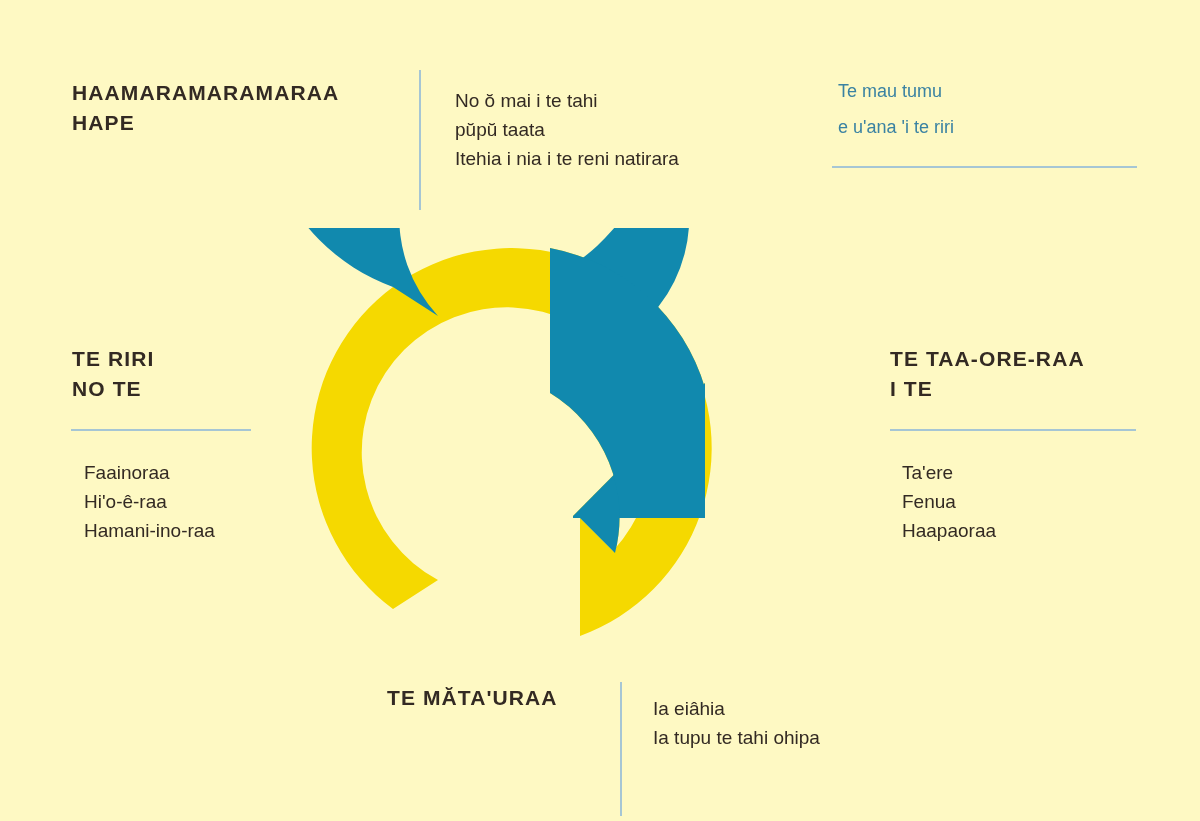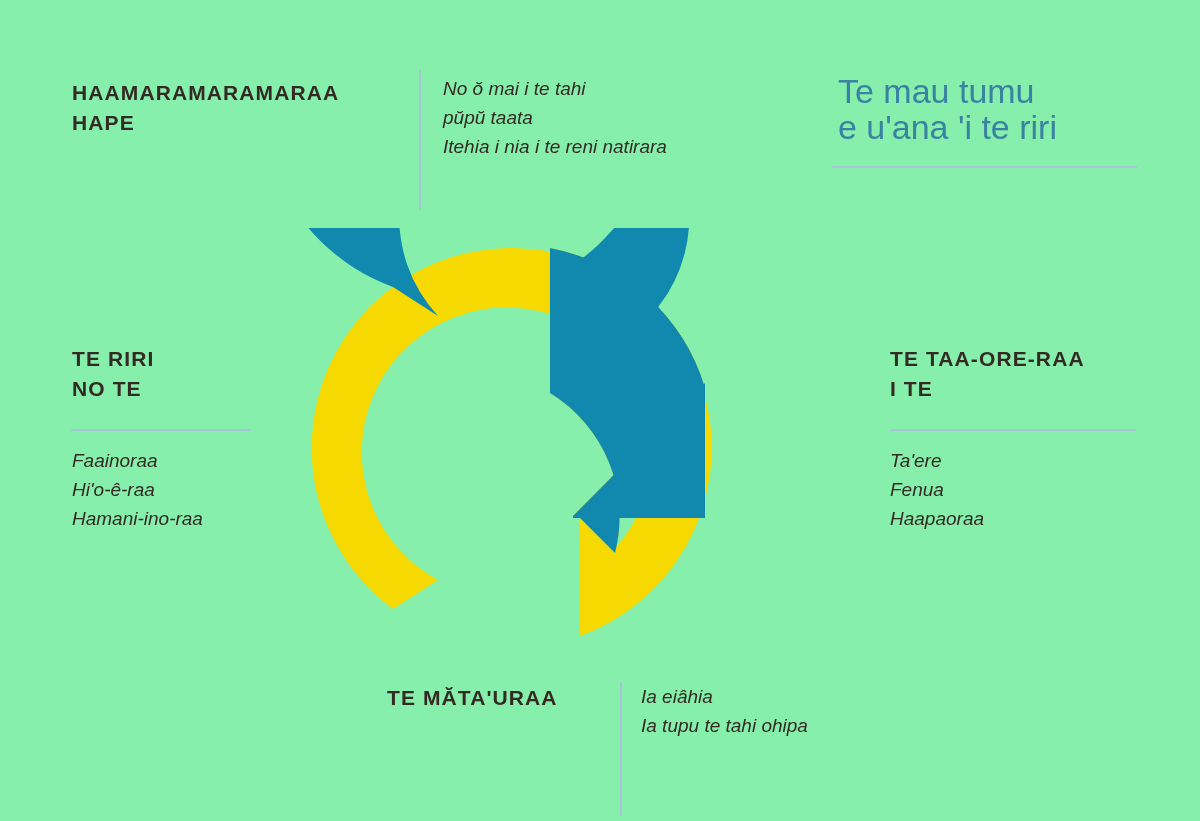--- a/index.html
+++ b/index.html
@@ -5,54 +5,53 @@
 <style>
   html, body {
     margin: 0;
     padding: 0;
     background: #ffffff;
   }
   #page {
     position: relative;
     width: 1200px;
     height: 821px;
-    background: #86efac;
+    background: #fef9c3;
     font-family: "Liberation Sans", sans-serif;
     overflow: hidden;
   }
 
   
   .heading {
     position: absolute;
     color: #332a23;
     font-weight: bold;
     font-size: 21px;
     letter-spacing: 1.1px;
     line-height: 30px;
     text-transform: uppercase;
     white-space: pre-line;
     margin: 0;
   }
   .teal-heading {
     position: absolute;
     color: #3a82a2;
     font-weight: normal;
-    font-size: 34px;
+    font-size: 18px;
     line-height: 36px;
     white-space: pre-line;
     margin: 0;
   }
   .body-list {
     position: absolute;
     color: #332a23;
     font-size: 19px;
     line-height: 29px;
     font-weight: normal;
-    margin: 0;
-    font-style: italic;
+    margin: 12px;
   }
   .body-list div {
     white-space: nowrap;
   }
 
   
   .v-rule {
     position: absolute;
     width: 2px;
     background: #a6c6d4;

